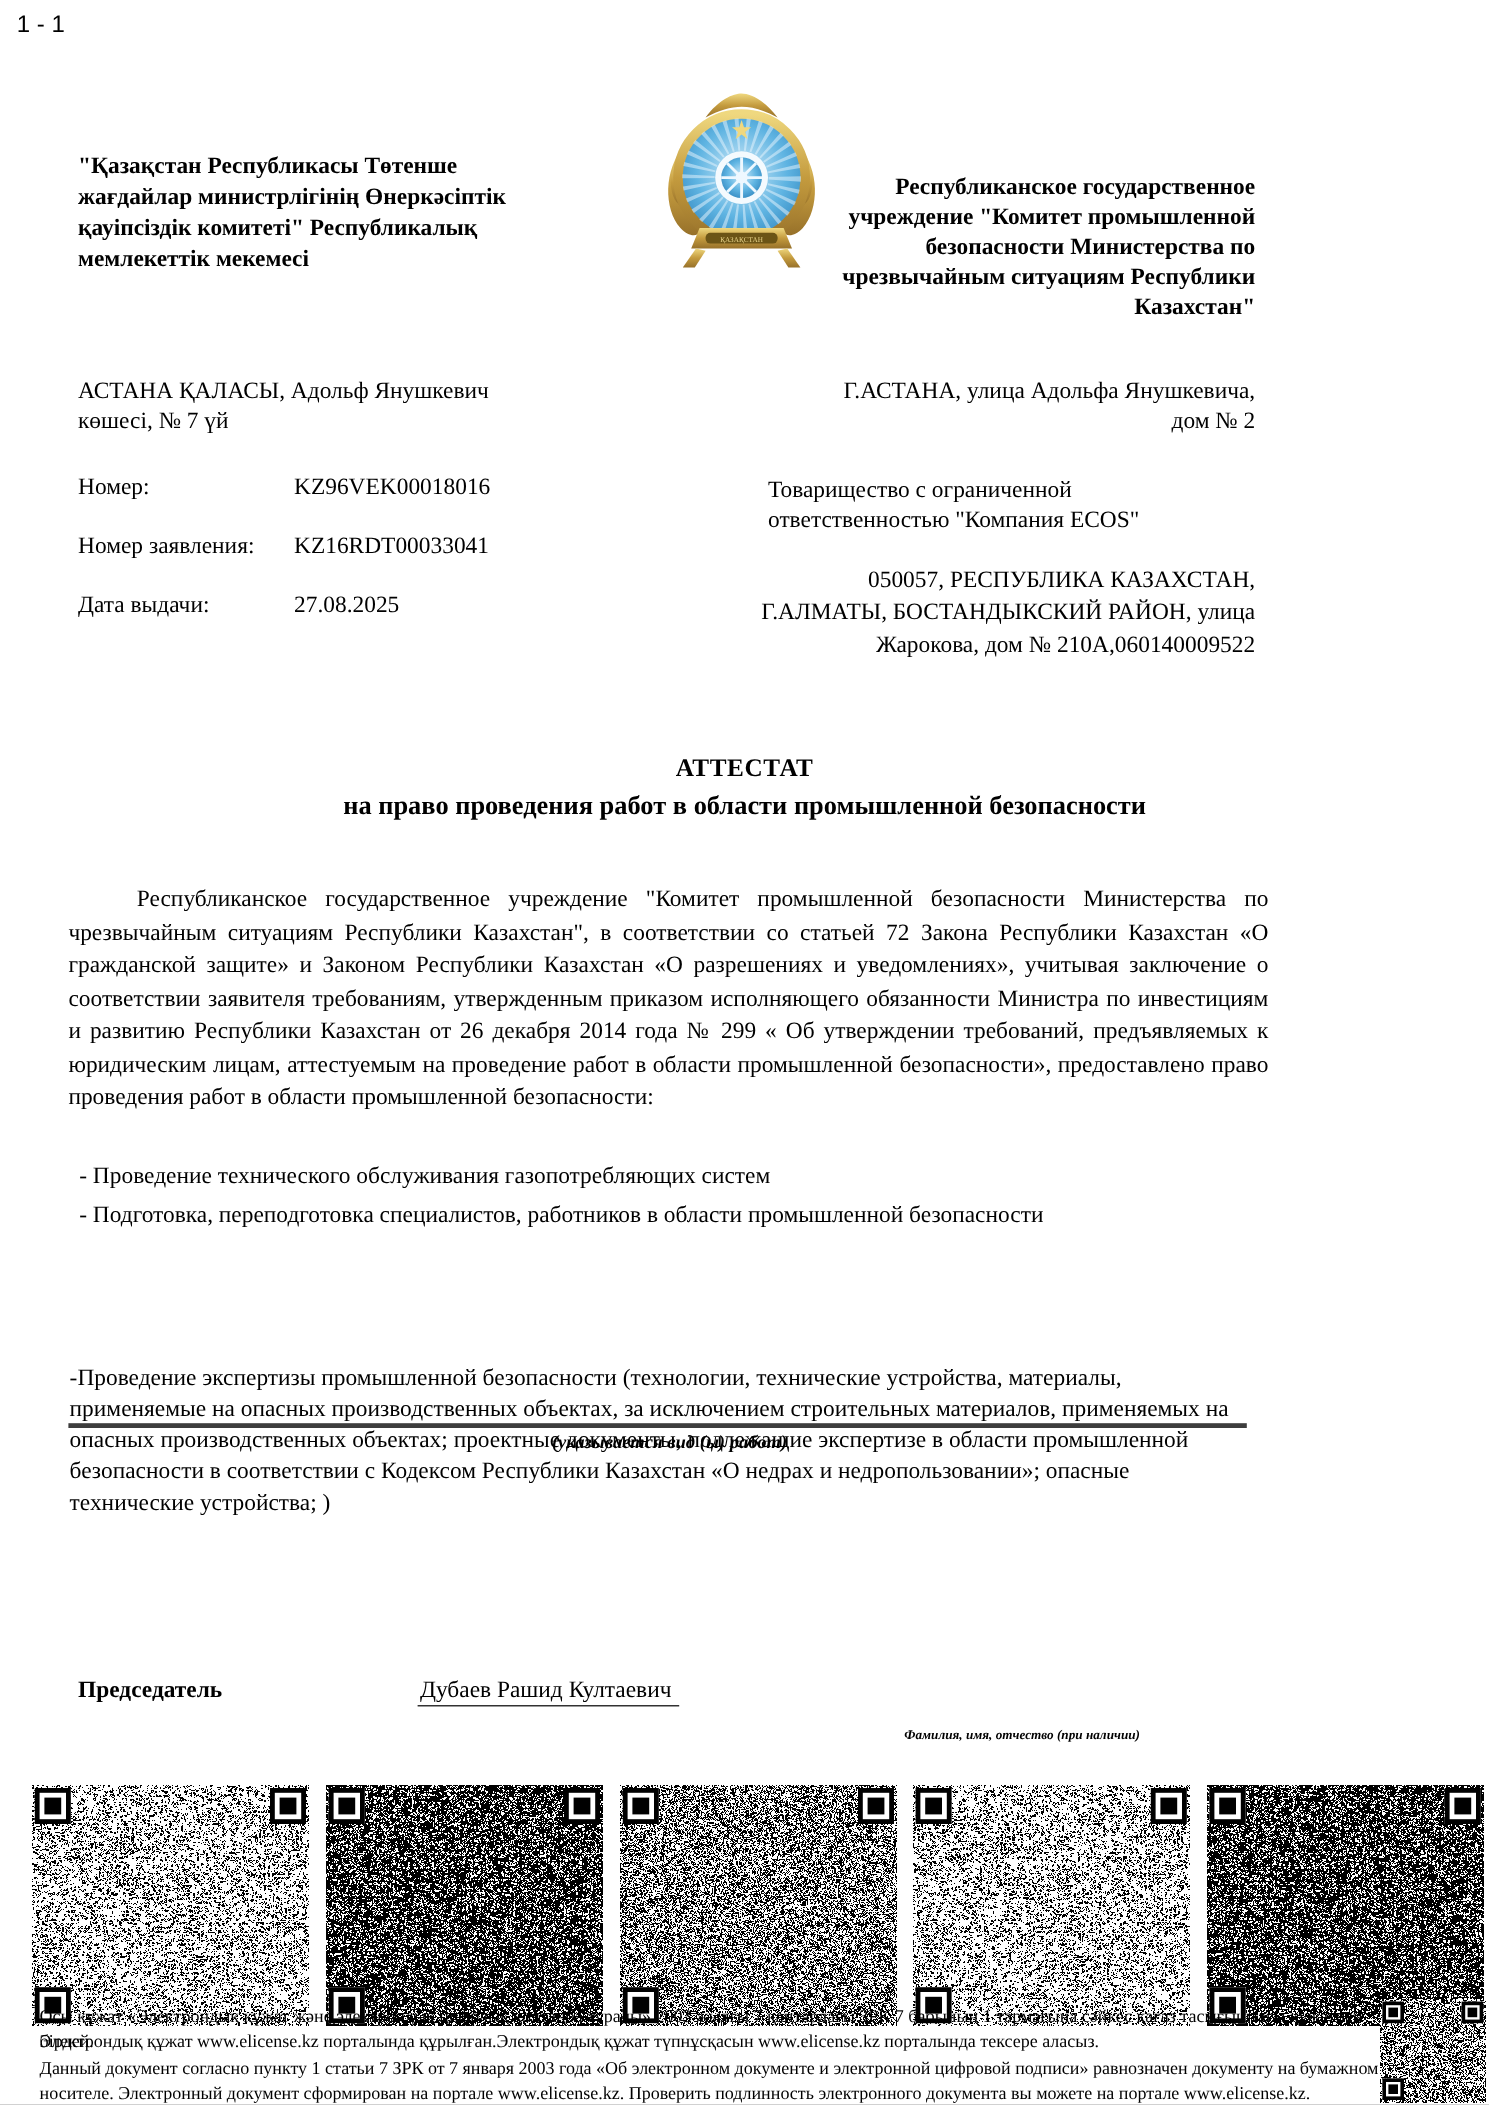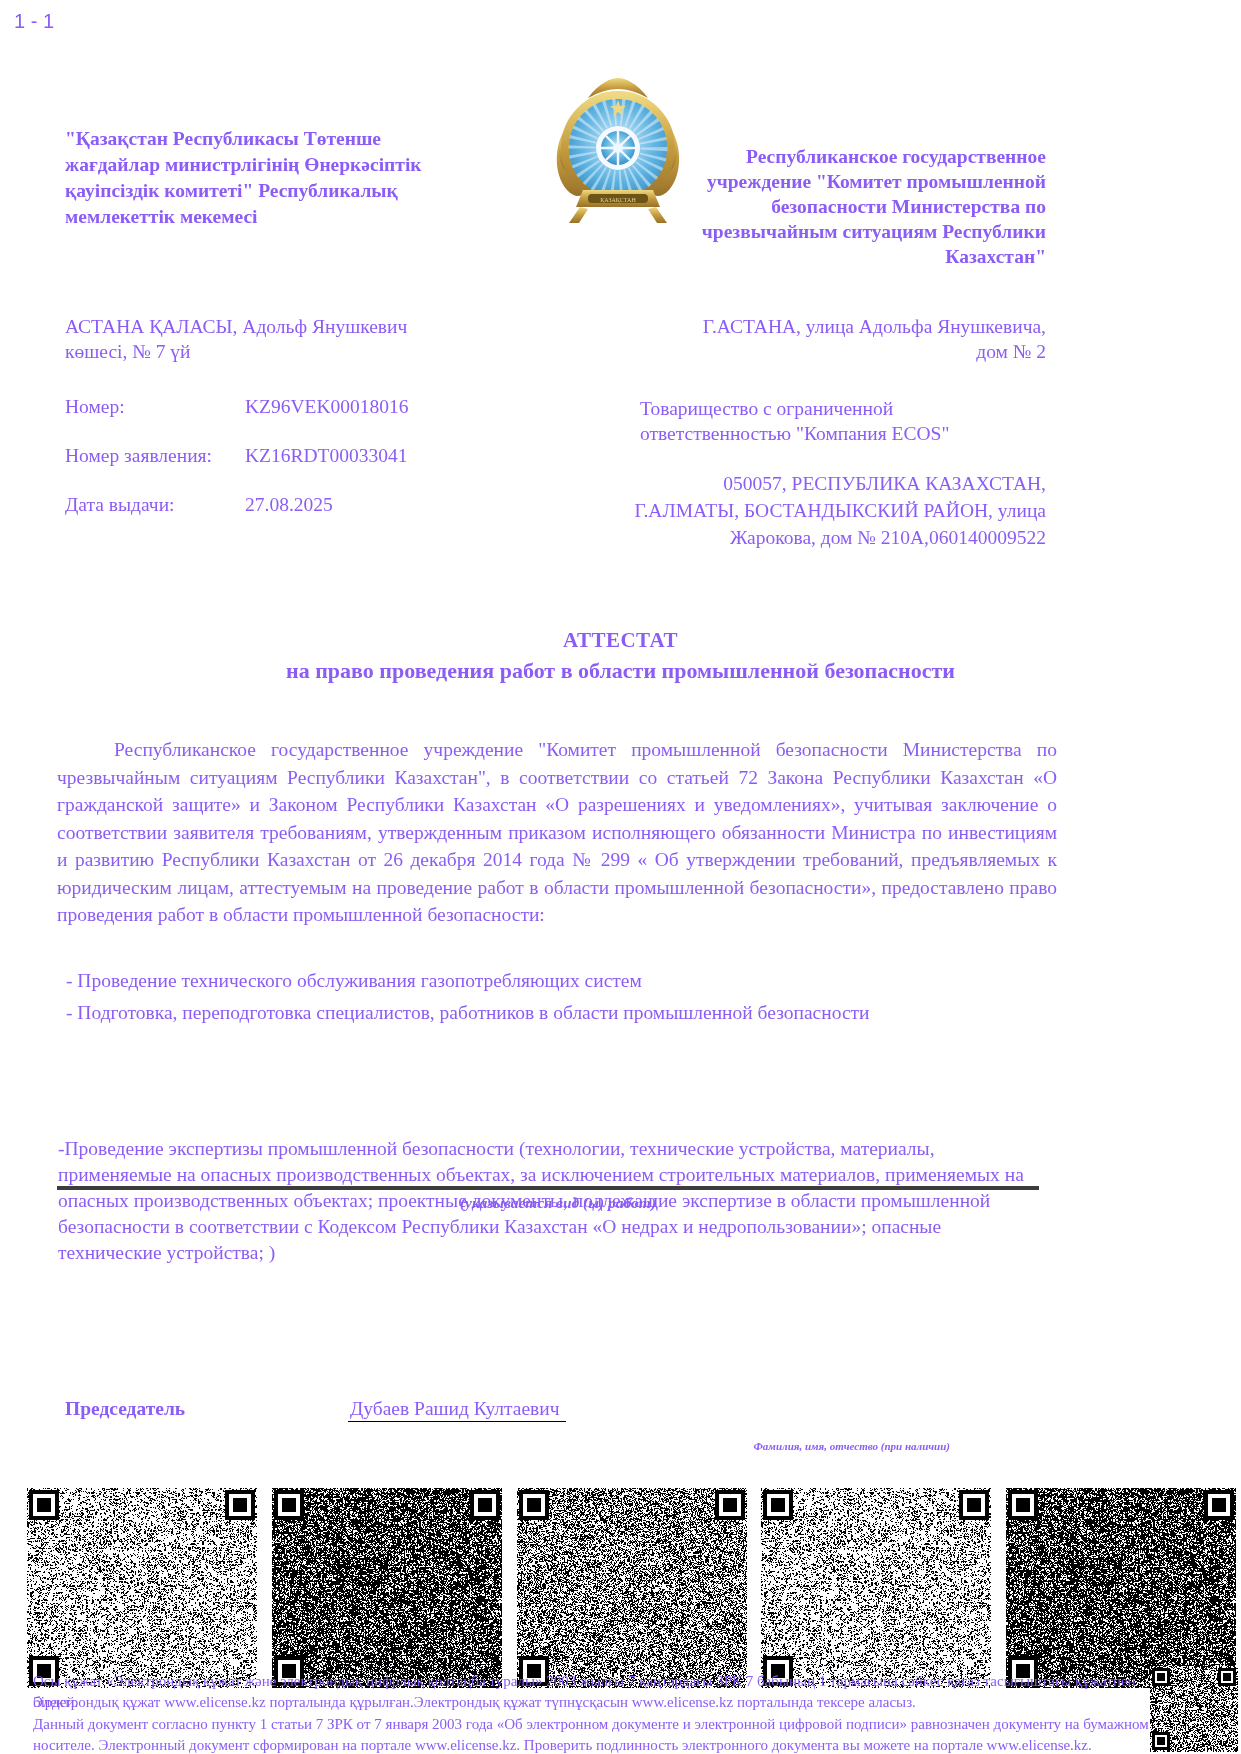--- a/index.html
+++ b/index.html
@@ -1,17 +1,17 @@
 <!DOCTYPE html>
 <html><head>
 <meta charset="utf-8">
 <style>
   html,body{margin:0;padding:0;background:#888;}
   .page{
-    position:relative;width:1241px;height:1754px;background:#fff;color:#8b5cf6;
+    position:relative;width:1241px;height:1754px;background:#fff;color:#000000;
     font-family:"Liberation Serif","DejaVu Serif",serif;overflow:hidden;margin:0 auto;
   }
   .abs{position:absolute;}
   .page-marker{left:14px;top:10px;font-family:"Liberation Sans","DejaVu Sans",sans-serif;font-size:20px;}
   .org-kk{left:65px;top:126px;width:402px;font-weight:700;font-size:19.5px;line-height:26px;text-align:left;}
   .org-ru{left:688px;top:144px;width:358px;font-weight:700;font-size:19.5px;line-height:25px;text-align:right;}
   .emblem{left:550px;top:64px;width:136px;height:162px;}
   .addr-kk{left:65px;top:314px;width:395px;font-size:19.5px;line-height:25px;}
   .addr-ru{left:688px;top:314px;width:358px;font-size:19.5px;line-height:25px;text-align:right;}
   .meta-row{left:65px;width:560px;font-size:19.5px;}

